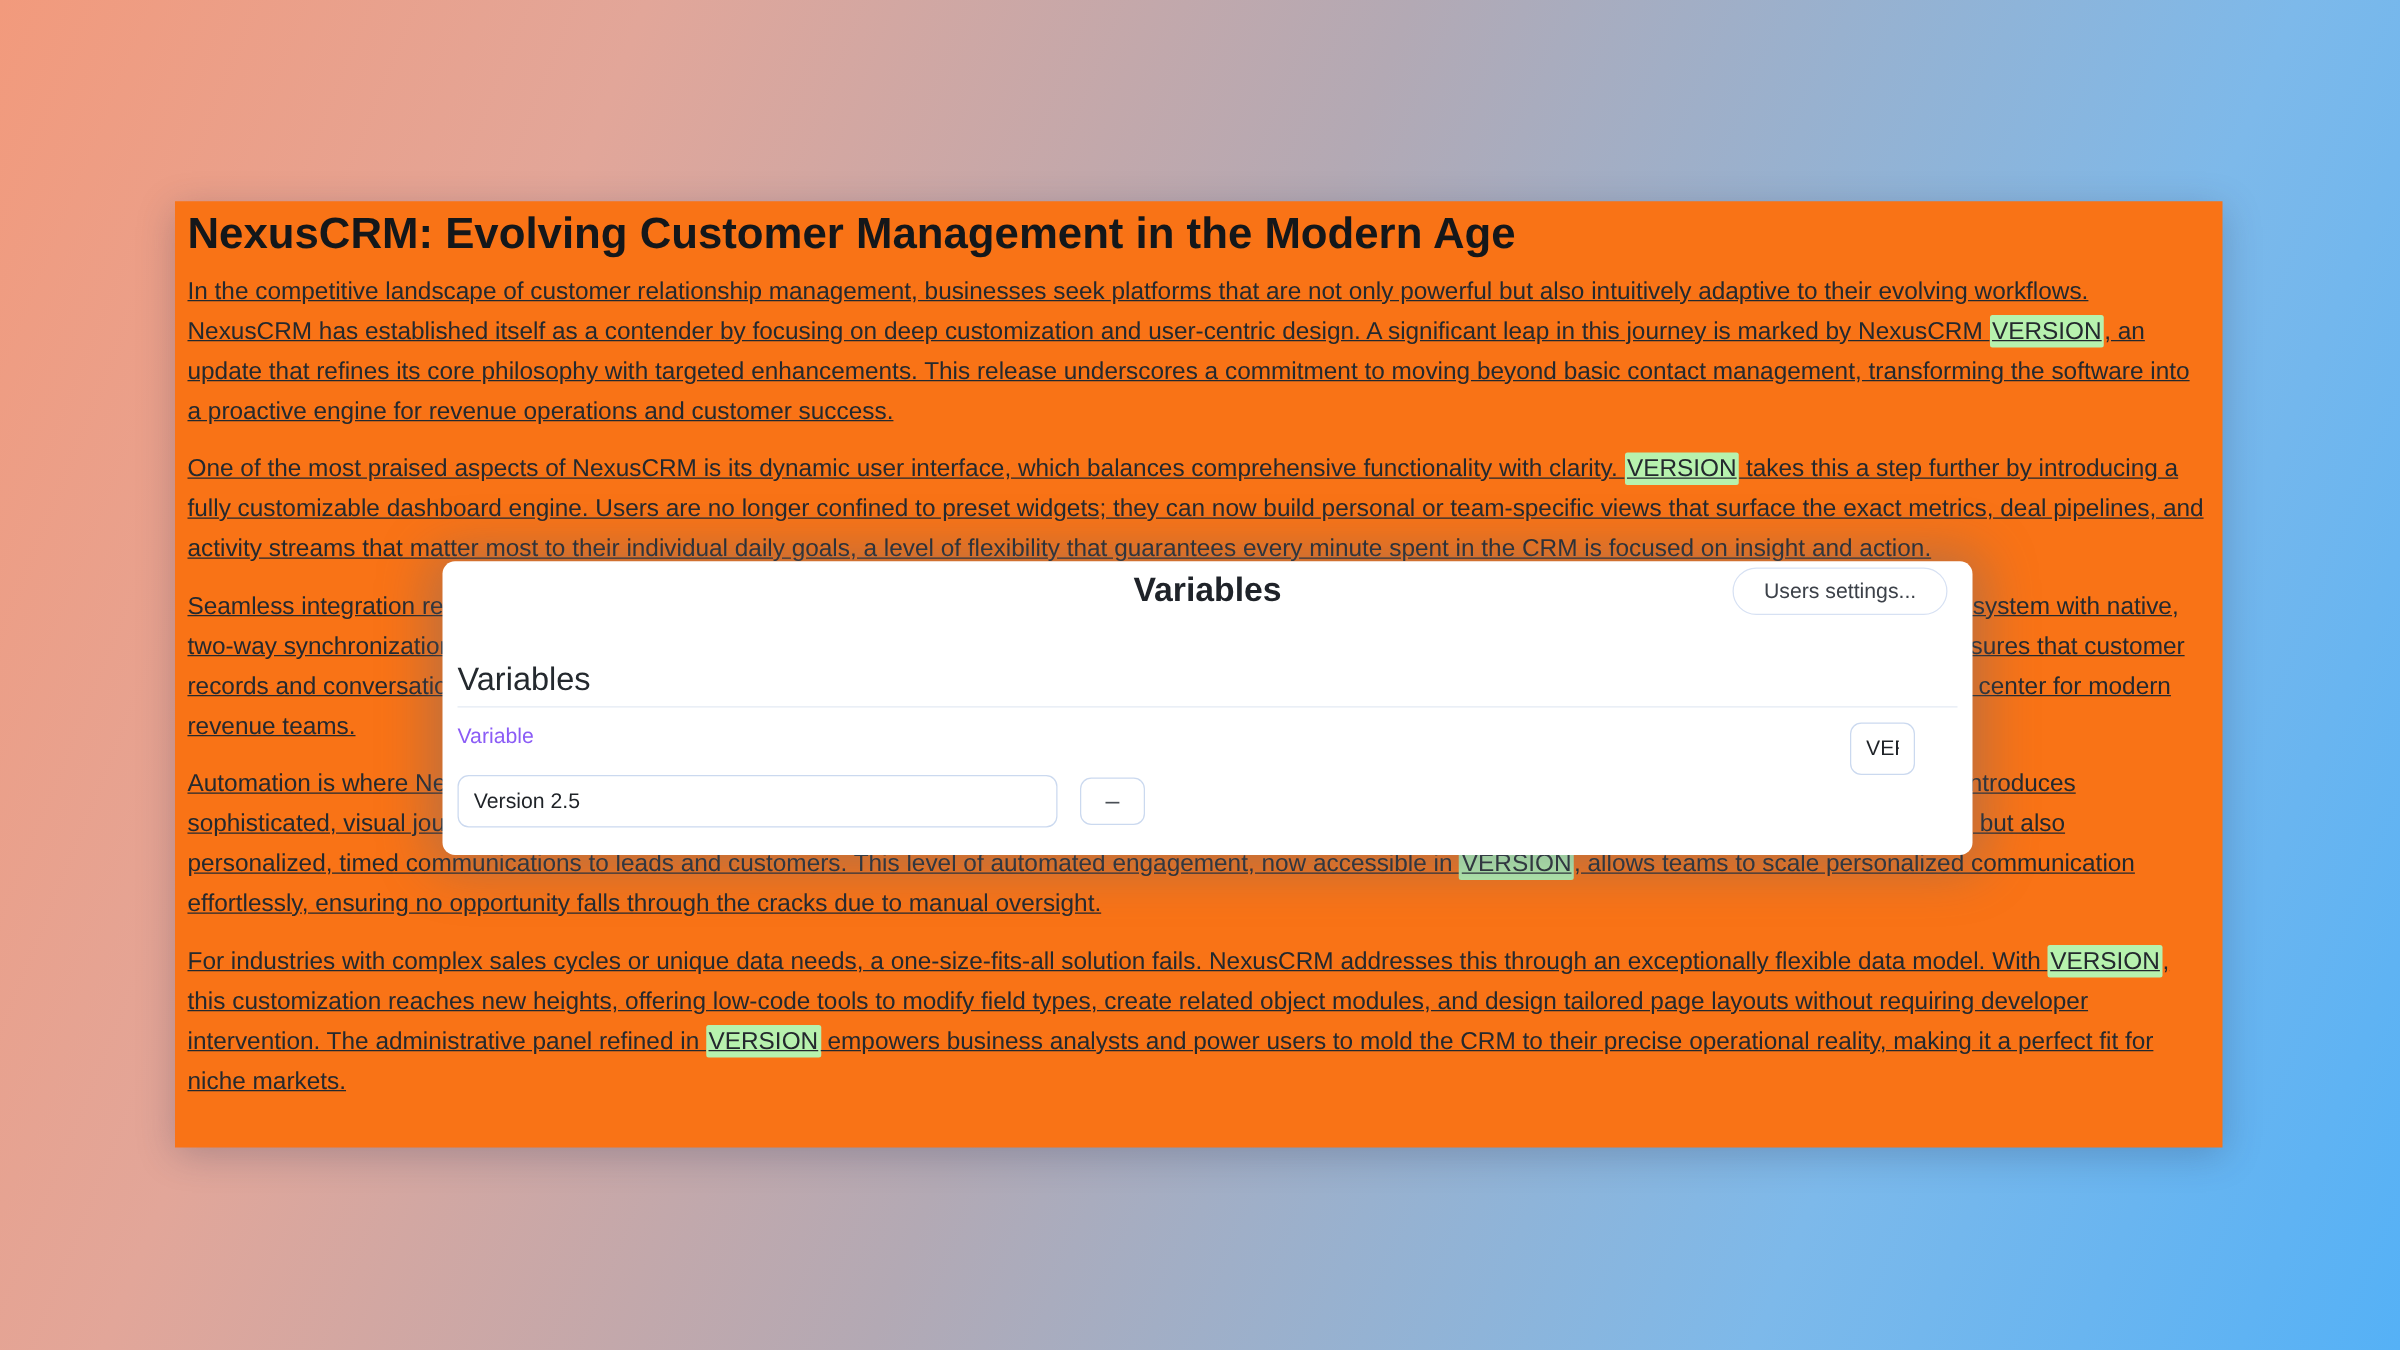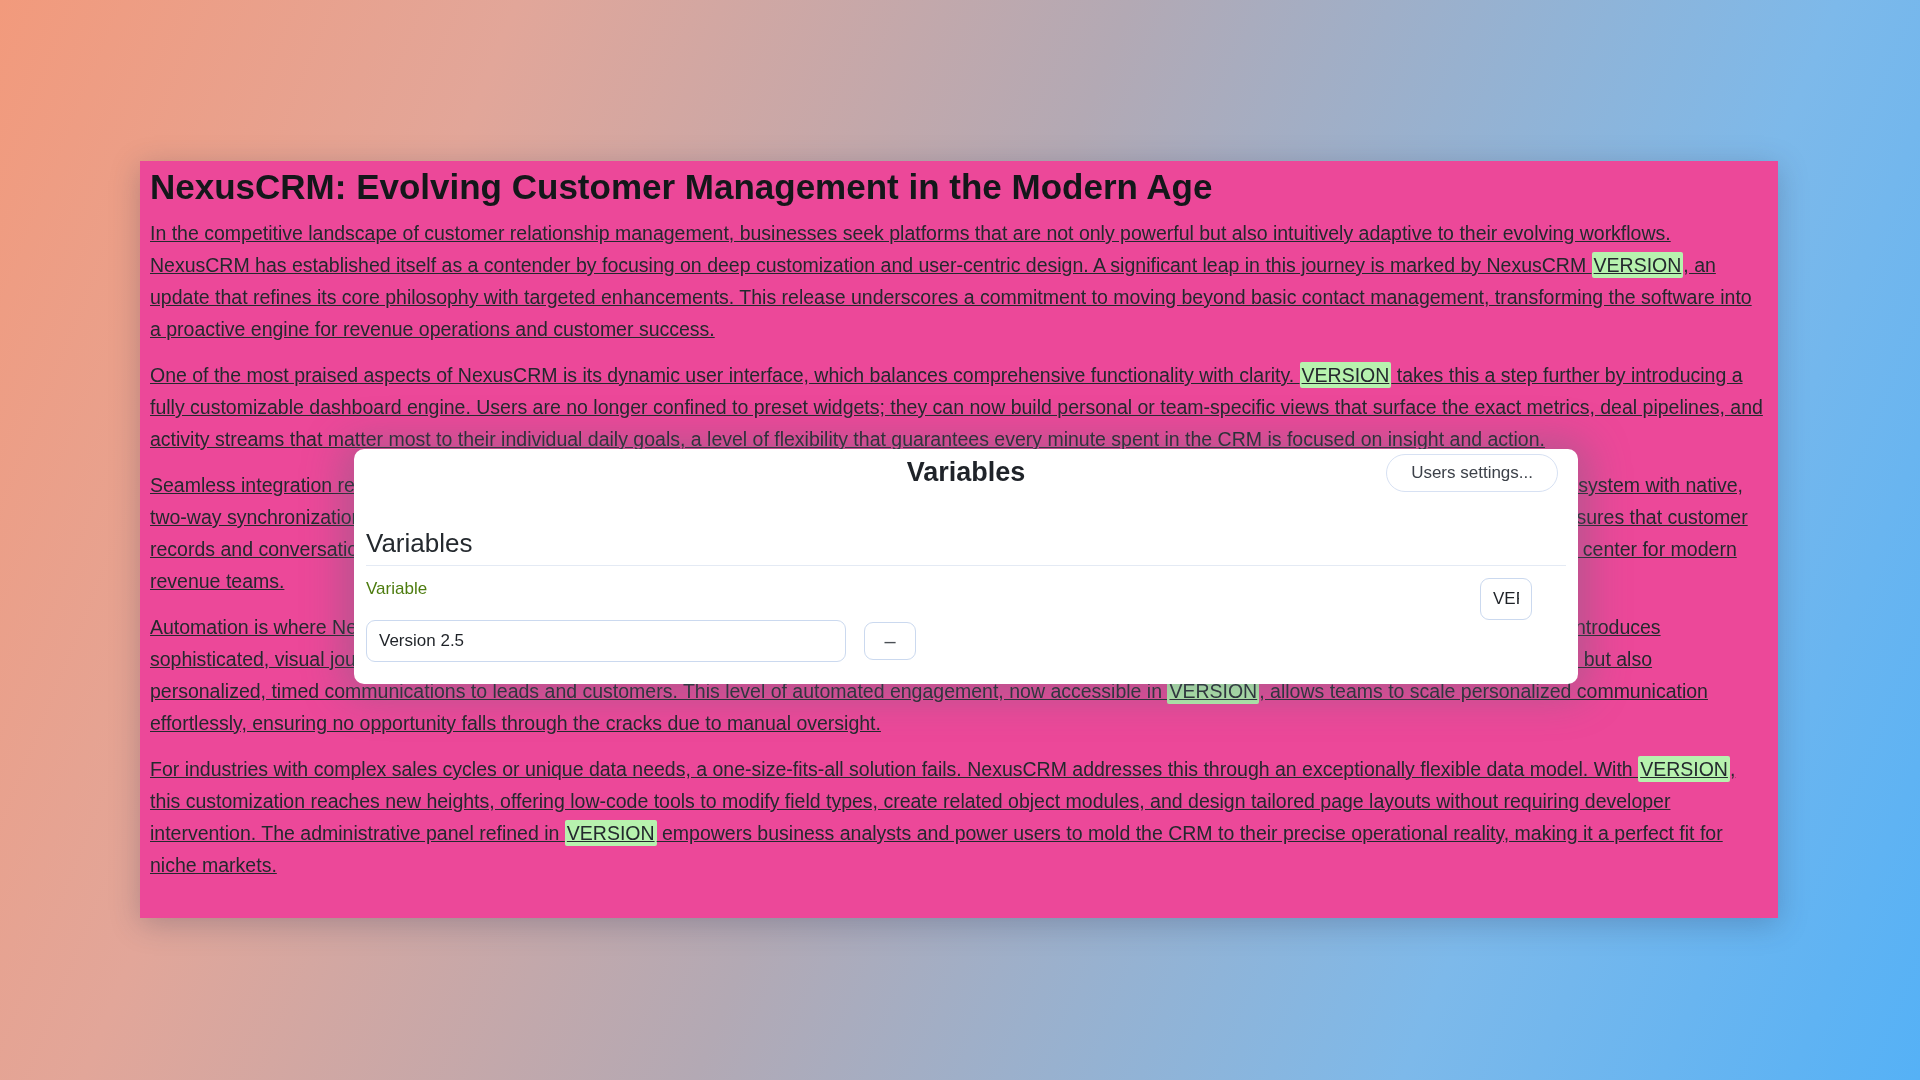--- a/index.html
+++ b/index.html
@@ -8,21 +8,21 @@
     font-family: "Liberation Sans", sans-serif;
     background: linear-gradient(112deg, var(--grad-start) 0%, #e2a699 22%, var(--grad-mid) 48%, #7db9ea 78%, var(--grad-end) 100%);
     position: relative;
   }
 
   
   .doc-card {
     position: absolute;
     left: 140px; top: 161px;
     width: 1638px; height: 757px;
-    background: #ec4899;
+    background: #f97316;
     padding: 8px 12px 5px 10px;
     box-shadow: 0 6px 28px rgba(45, 55, 85, 0.28);
     overflow: hidden;
   }
   .doc-card h1 {
     font-size: 35px;
     line-height: 36px;
     font-weight: bold;
     color: #14171a;
     margin: 0 0 12px 0;
@@ -88,21 +88,21 @@
   }
   .var-grid {
     display: grid;
     grid-template-columns: 480px 598px 52px;
     column-gap: 18px;
     margin-top: 12px;
   }
   .col-label {
     font-size: 17px;
     line-height: 21px;
-    color: #4d7c0f;
+    color: #8b5cf6;
     margin-bottom: 13px;
   }
   .var-input {
     height: 42px;
     border: 1px solid var(--input-border);
     border-radius: 9px;
     padding: 0 12px;
     font-family: "Liberation Sans", sans-serif;
     font-size: 17px;
     color: #1f2328;

